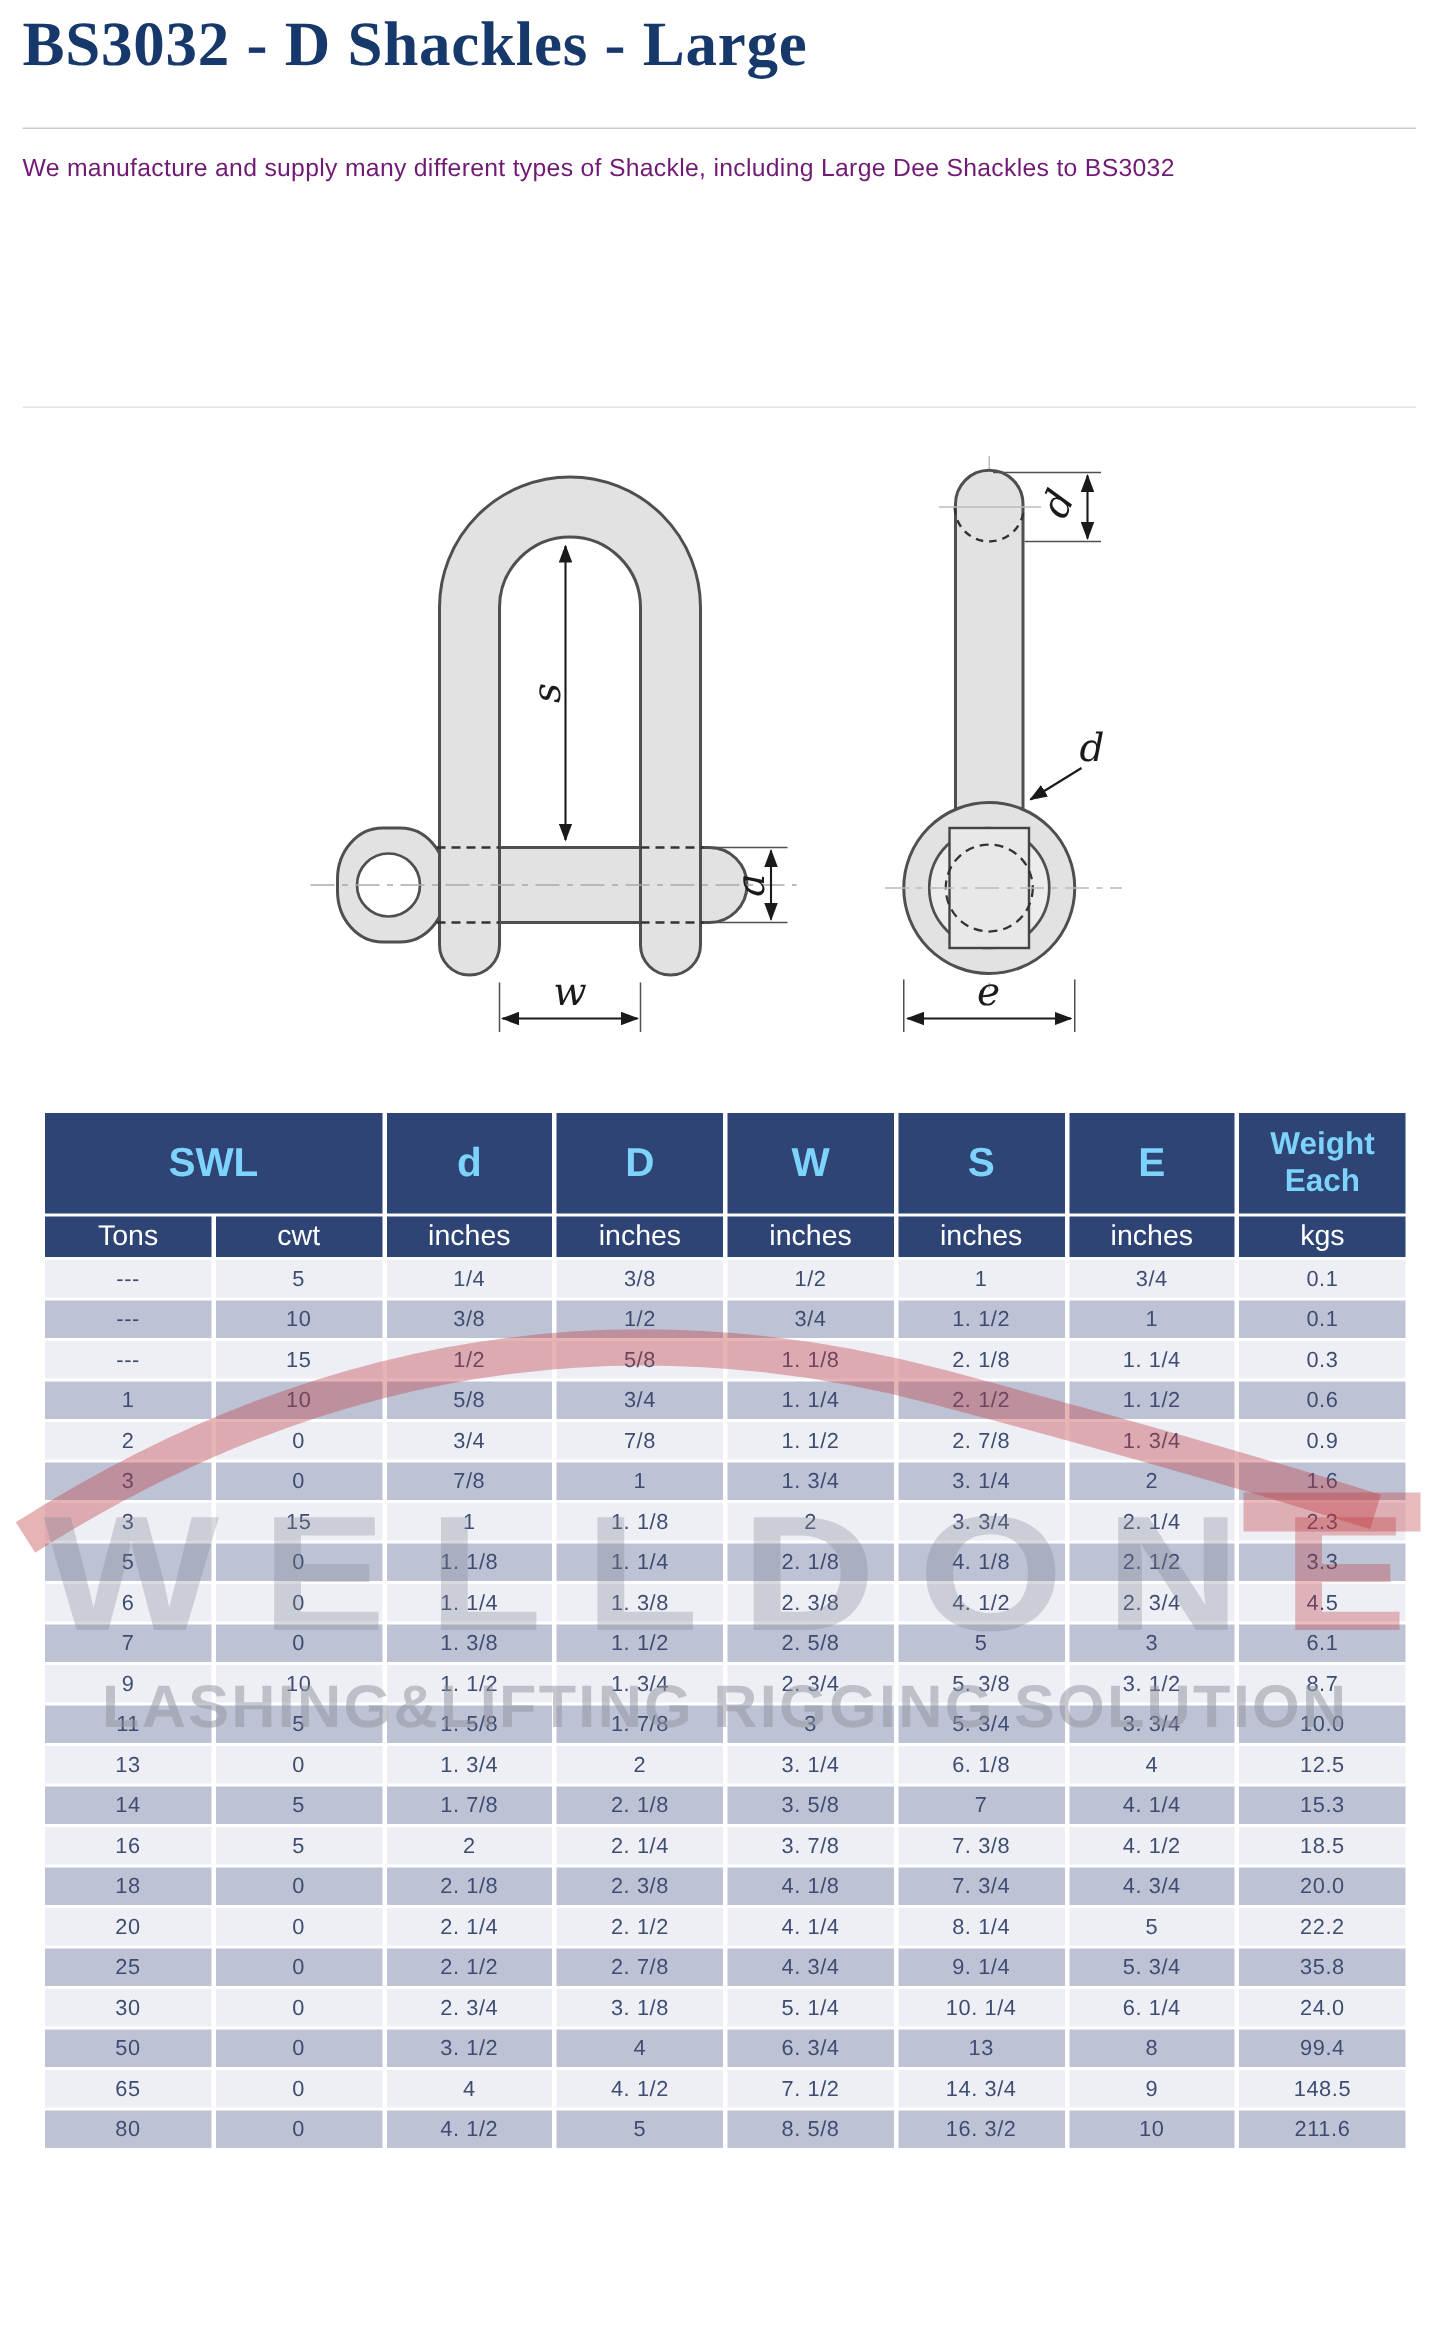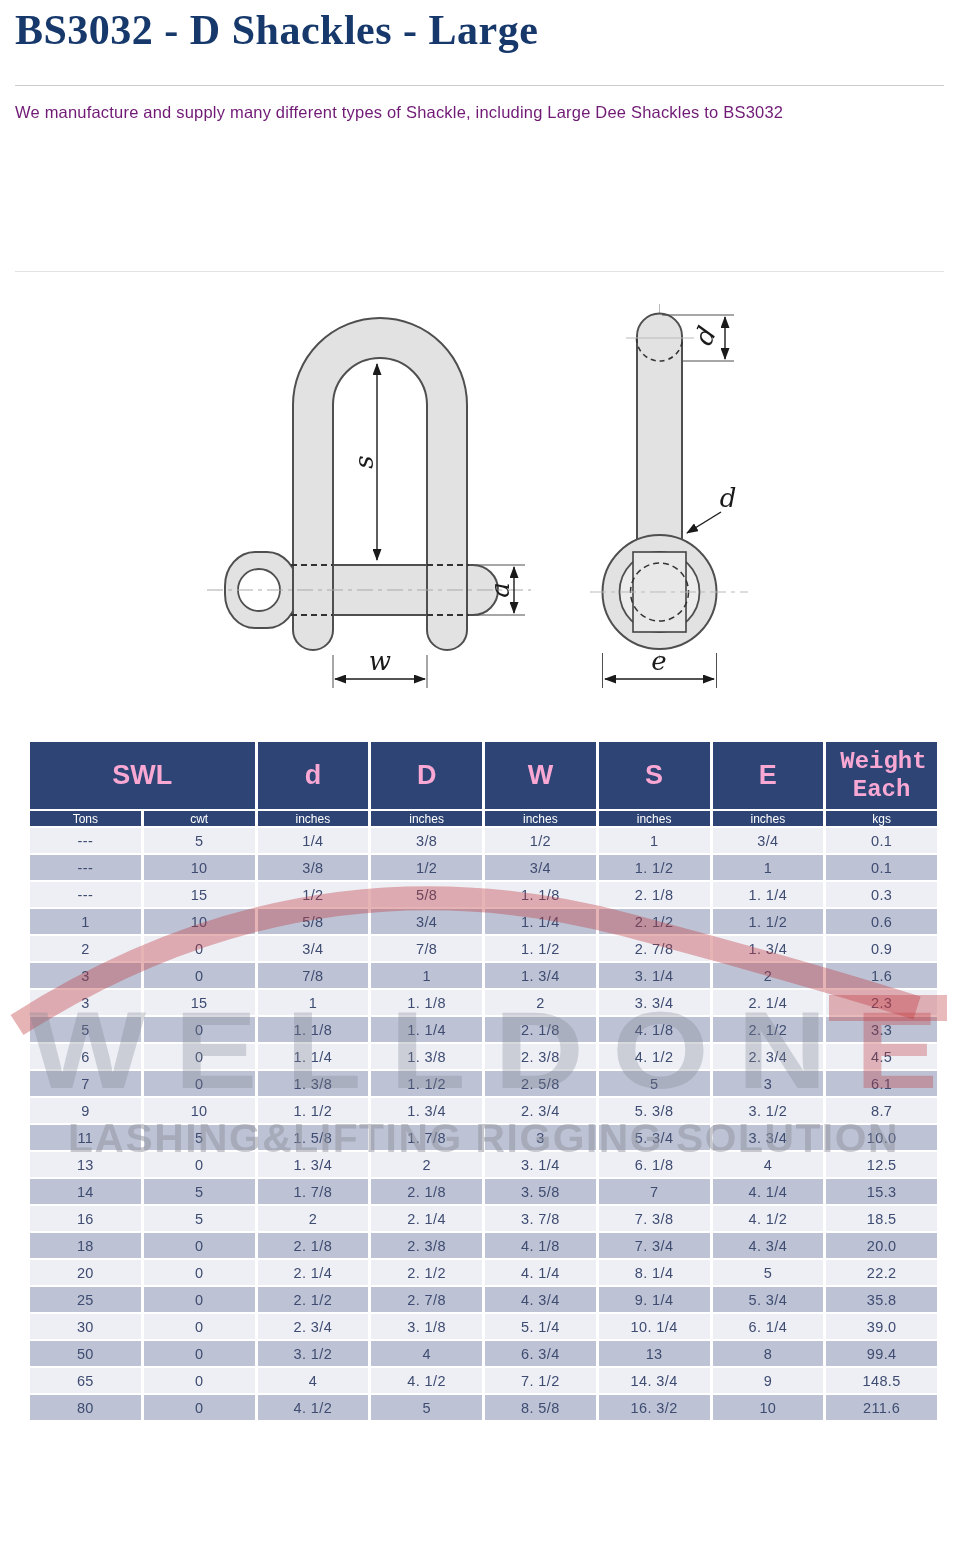--- a/index.html
+++ b/index.html
@@ -24,27 +24,27 @@
   .dim-label { font-family:"DejaVu Serif", serif; font-style:italic; font-size:26px; fill:#1a1a1a; }
 
   .table-wrap { position:absolute; left:27px; top:740px; width:913px; height:750px; }
   table.spec {
     width:913px; border-collapse:separate; border-spacing:3px 2px;
     table-layout:fixed; position:relative; z-index:1;
   }
   table.spec col { width:12.5%; }
   th, td { text-align:center; vertical-align:middle; overflow:hidden; }
   th.main {
-    background:#2d4474; color:#f9a8d4; height:67px;
+    background:#2d4474; color:#7dd3fc; height:67px;
     font-size:27px; font-weight:bold;
   }
-  th.main.weight { font-size:24px; line-height:1.15; padding:0 14px;font-family:Liberation Mono, monospace; }
+  th.main.weight { font-size:21px; line-height:1.15; padding:0 14px; }
   th.sub {
-    background:#2d4474; color:#ffffff; height:15px;
-    font-size:12px; font-weight:normal;
+    background:#2d4474; color:#ffffff; height:27px;
+    font-size:19px; font-weight:normal;
   }
   td {
     height:25px; font-size:14.5px; color:#3f4c71; letter-spacing:0.4px;
   }
   tr.light td { background:#edeff5; }
   tr.dark  td { background:#bdc3d5; }
 
   .watermark { position:absolute; left:0; top:0; width:913px; height:750px;
     z-index:2; pointer-events:none; overflow:visible; }
   .wm-arc { position:absolute; left:-10px; top:0; overflow:visible; }
@@ -365,21 +365,21 @@
             <td>35.8</td>
           </tr>
           <tr class="light">
             <td>30</td>
             <td>0</td>
             <td>2. 3/4</td>
             <td>3. 1/8</td>
             <td>5. 1/4</td>
             <td>10. 1/4</td>
             <td>6. 1/4</td>
-            <td>39.0</td>
+            <td>24.0</td>
           </tr>
           <tr class="dark">
             <td>50</td>
             <td>0</td>
             <td>3. 1/2</td>
             <td>4</td>
             <td>6. 3/4</td>
             <td>13</td>
             <td>8</td>
             <td>99.4</td>

